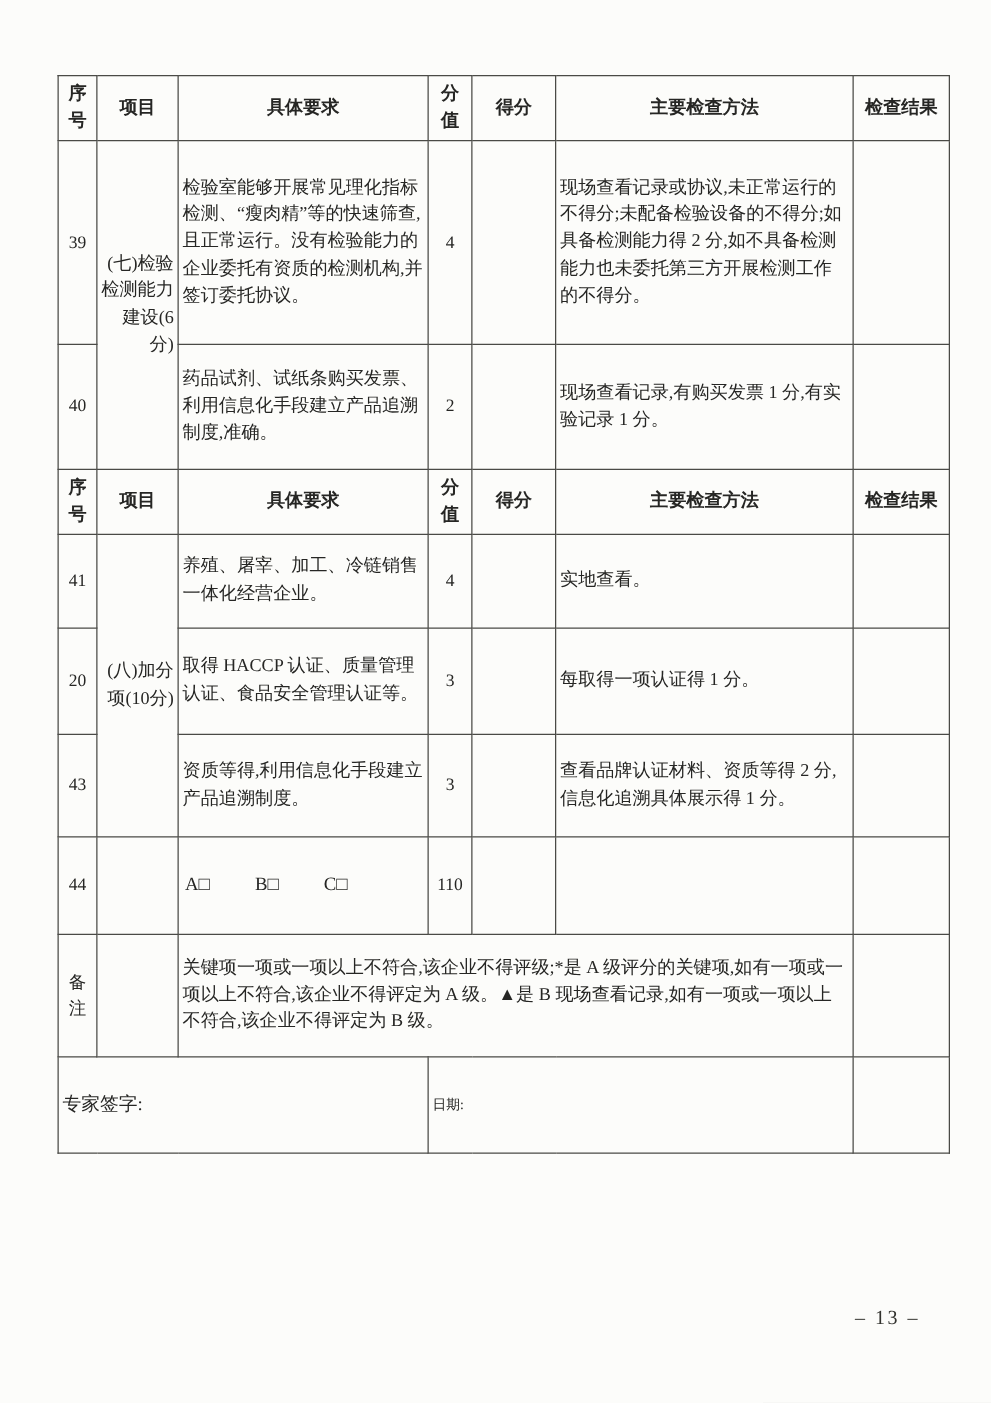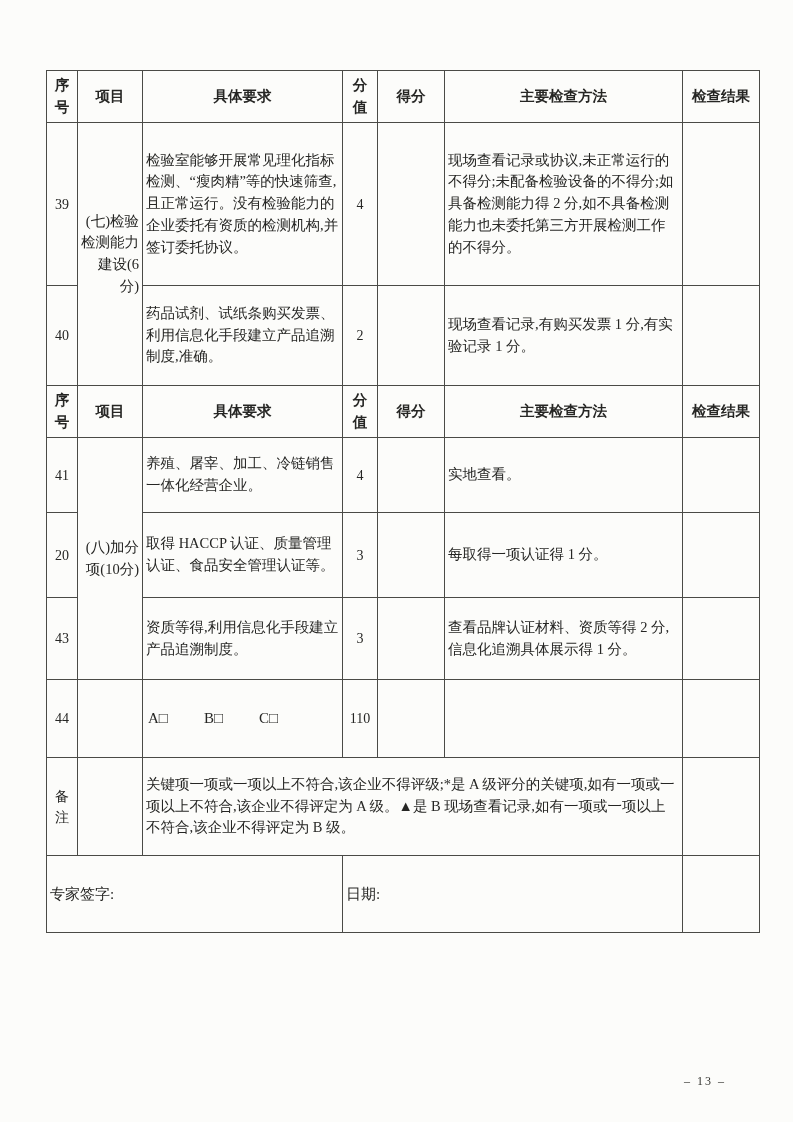--- a/index.html
+++ b/index.html
@@ -11,21 +11,21 @@
     position: relative;
     width: 793px;
     height: 1122px;
     background: #fcfcfa;
     color: #1f1f1f;
     overflow: hidden;
   }
   table.eval {
     position: absolute;
     left: 46px;
-    top: 70px;
+    top: 60px;
     border-collapse: collapse;
     table-layout: fixed;
     width: 713px;
     font-size: 14px;
     padding-left: 18px;
   }
   table.eval td {
     border: 1px solid #4a4a46;
     vertical-align: middle;
     padding: 2px 3px;
@@ -70,30 +70,29 @@
     font-size: 15px;
   }
   td.signcell {
     text-align: left;
     padding: 6px 8px;
     font-size: 15px;
   }
   td.datecell {
     text-align: left;
     padding: 6px 8px 6px 40px;
-    font-size: 15px;
+    font-size: 11px;
   }
   .pageno {
     position: absolute;
     left: 684px;
     top: 1046px;
-    font-size: 12px;
+    font-size: 16px;
     letter-spacing: 2px;
     color: #33332f;
-    margin-top: 28px;
   }
 </style>
 </head>
 <body>
 
 <div class="page">
 
   <table class="eval">
     <colgroup>
       <col style="width:31px">

